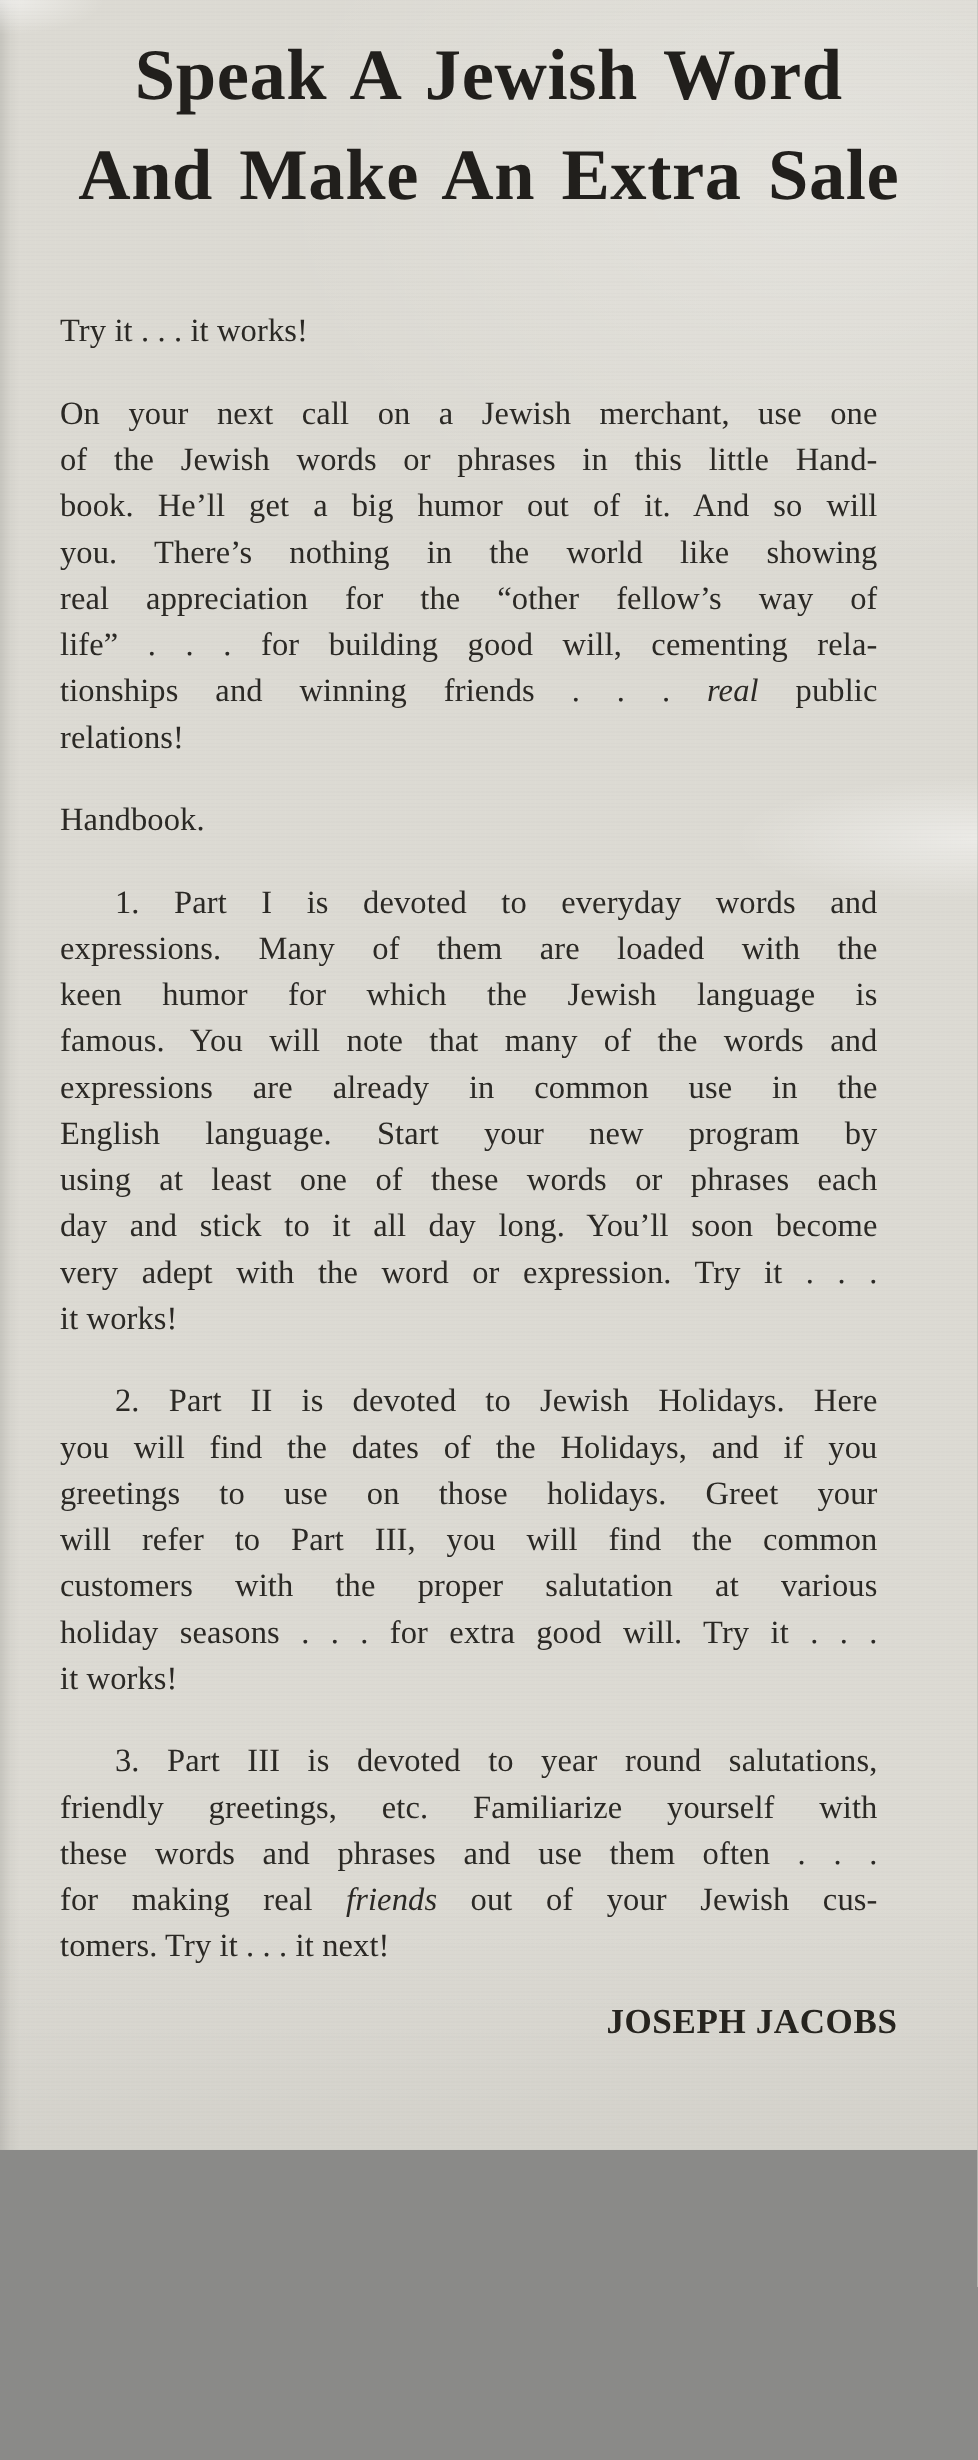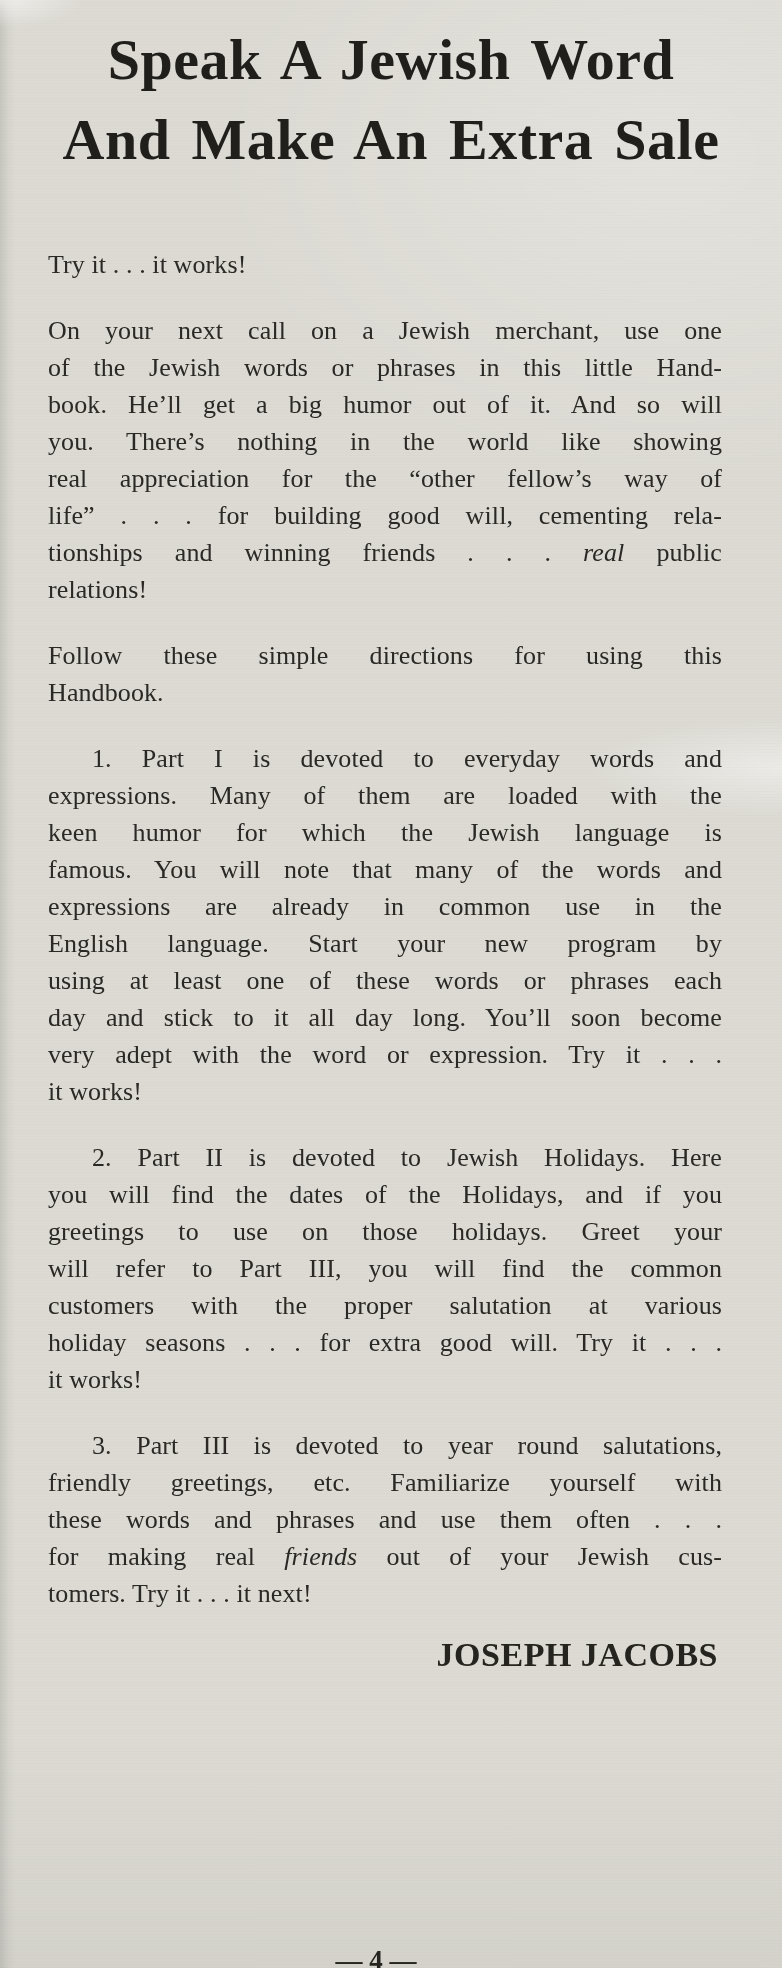--- a/index.html
+++ b/index.html
@@ -1,21 +1,21 @@
 <!DOCTYPE html>
 <html><head>
 <meta charset="utf-8">
 <style>
   html, body { margin: 0; padding: 0; }
   body { background: #8a8a88; }
 
   .page {
     position: relative;
     width: 782px;
-    height: 1968px;
+    height: 1720px;
     margin: 0;
     overflow: hidden;
     font-family: "Liberation Serif", "DejaVu Serif", serif;
     color: #2b2925;
     background-color: #dcdad3;
     background-image:
       
       repeating-linear-gradient(0deg, rgba(0,0,0,0.013) 0 1px, rgba(0,0,0,0) 1px 3px),
       repeating-linear-gradient(90deg, rgba(255,255,255,0.018) 0 1px, rgba(255,255,255,0) 1px 4px),
       
@@ -37,21 +37,21 @@
     line-height: 80px;
     font-weight: bold;
     letter-spacing: 0.5px;
     word-spacing: 6px;
     color: #211f1c;
   }
 
   .body-text {
     margin-top: 66px;
     padding-left: 48px;
-    padding-right: 60px;
+    padding-right: 80px;
     font-size: 26px;
     line-height: 37px;
     letter-spacing: 0.1px;
   }
 
   .para + .para { margin-top: 29px; }
   .para.indent .line:first-child { text-indent: 44px; }
 
   .line {
     text-align: justify;
@@ -61,21 +61,21 @@
   }
   .line.last { text-align-last: left; }
 
   .it { font-style: italic; }
 
   .signature {
     margin-top: 26px;
     padding-right: 64px;
     text-align: right;
     font-weight: bold;
-    font-size: 34px;
+    font-size: 28px;
     line-height: 34px;
     letter-spacing: 0.5px;
     color: #26241f;
   }
 
   .page-number {
     margin-top: 270px;
     padding-right: 30px;
     text-align: center;
     font-size: 27px;
@@ -102,21 +102,20 @@
         <div class="line"><span>On your next call on a Jewish merchant, use one</span></div>
         <div class="line"><span>of the Jewish words or phrases in this little Hand-</span></div>
         <div class="line"><span>book. He’ll get a big humor out of it. And so will</span></div>
         <div class="line"><span>you. There’s nothing in the world like showing</span></div>
         <div class="line"><span>real appreciation for the “other fellow’s way of</span></div>
         <div class="line"><span>life” . . . for building good will, cementing rela-</span></div>
         <div class="line"><span>tionships and winning friends . . . </span><span class="it">real</span><span> public</span></div>
         <div class="line last"><span>relations!</span></div>
       </div>
       <div class="para">
-        <div class="line"><span>Follow these simple directions for using this</span></div>
         <div class="line last"><span>Handbook.</span></div>
       </div>
       <div class="para indent">
         <div class="line"><span>1. Part I is devoted to everyday words and</span></div>
         <div class="line"><span>expressions. Many of them are loaded with the</span></div>
         <div class="line"><span>keen humor for which the Jewish language is</span></div>
         <div class="line"><span>famous. You will note that many of the words and</span></div>
         <div class="line"><span>expressions are already in common use in the</span></div>
         <div class="line"><span>English language. Start your new program by</span></div>
         <div class="line"><span>using at least one of these words or phrases each</span></div>

